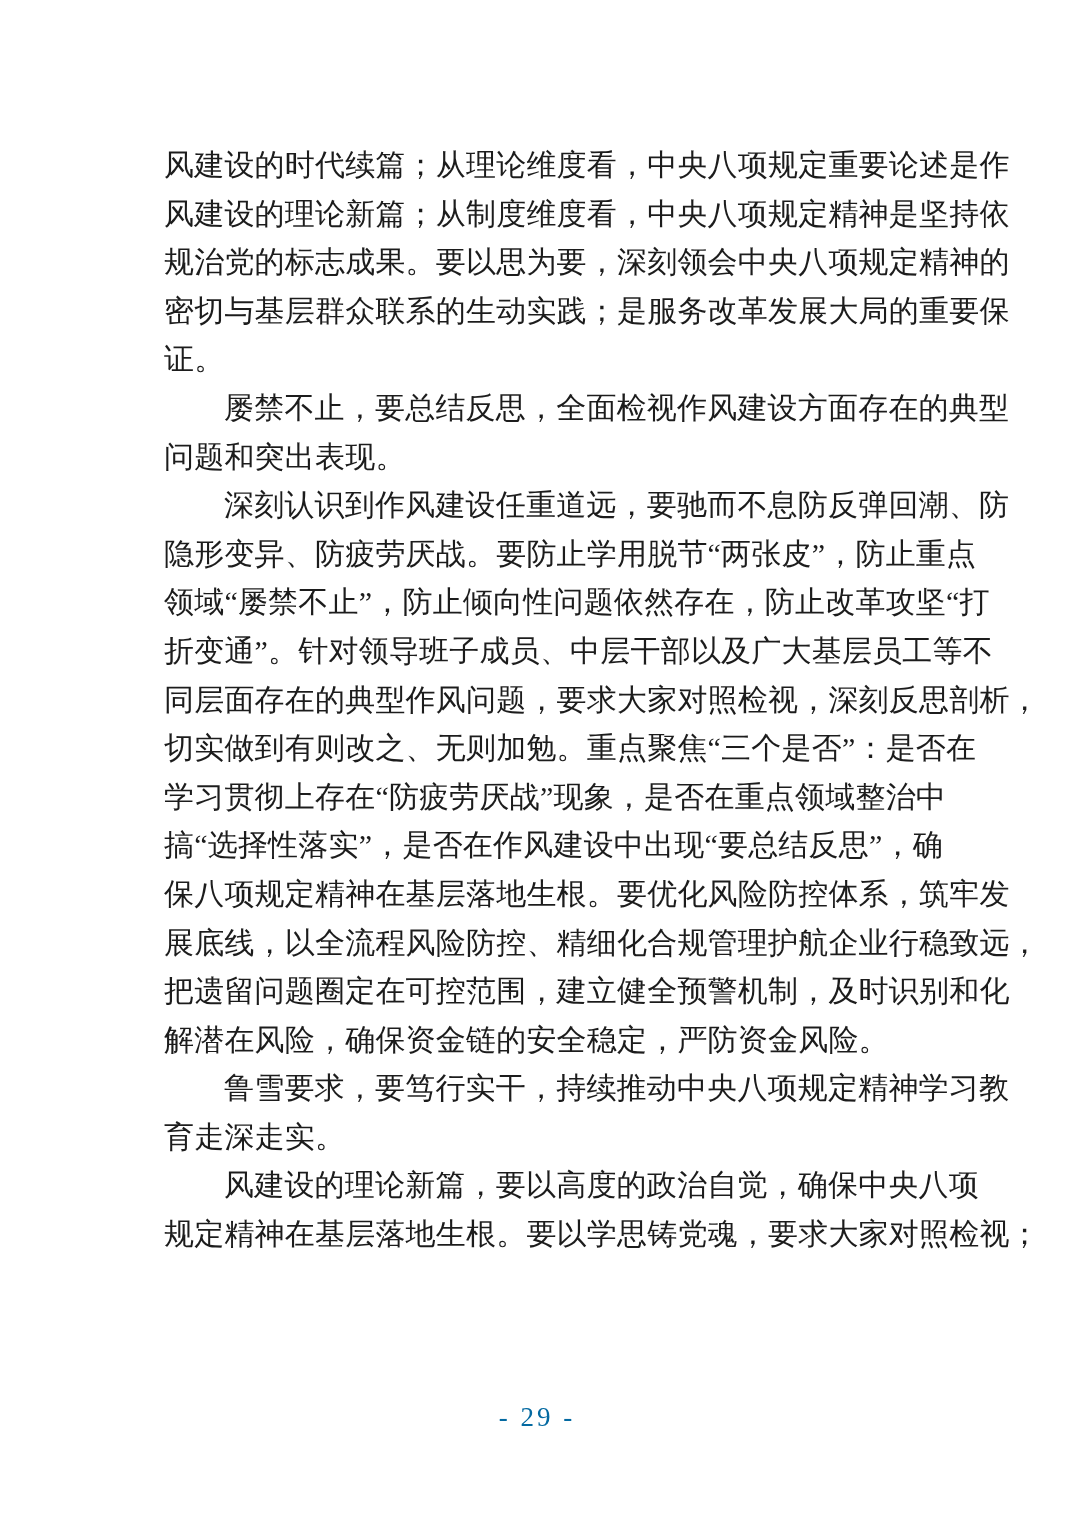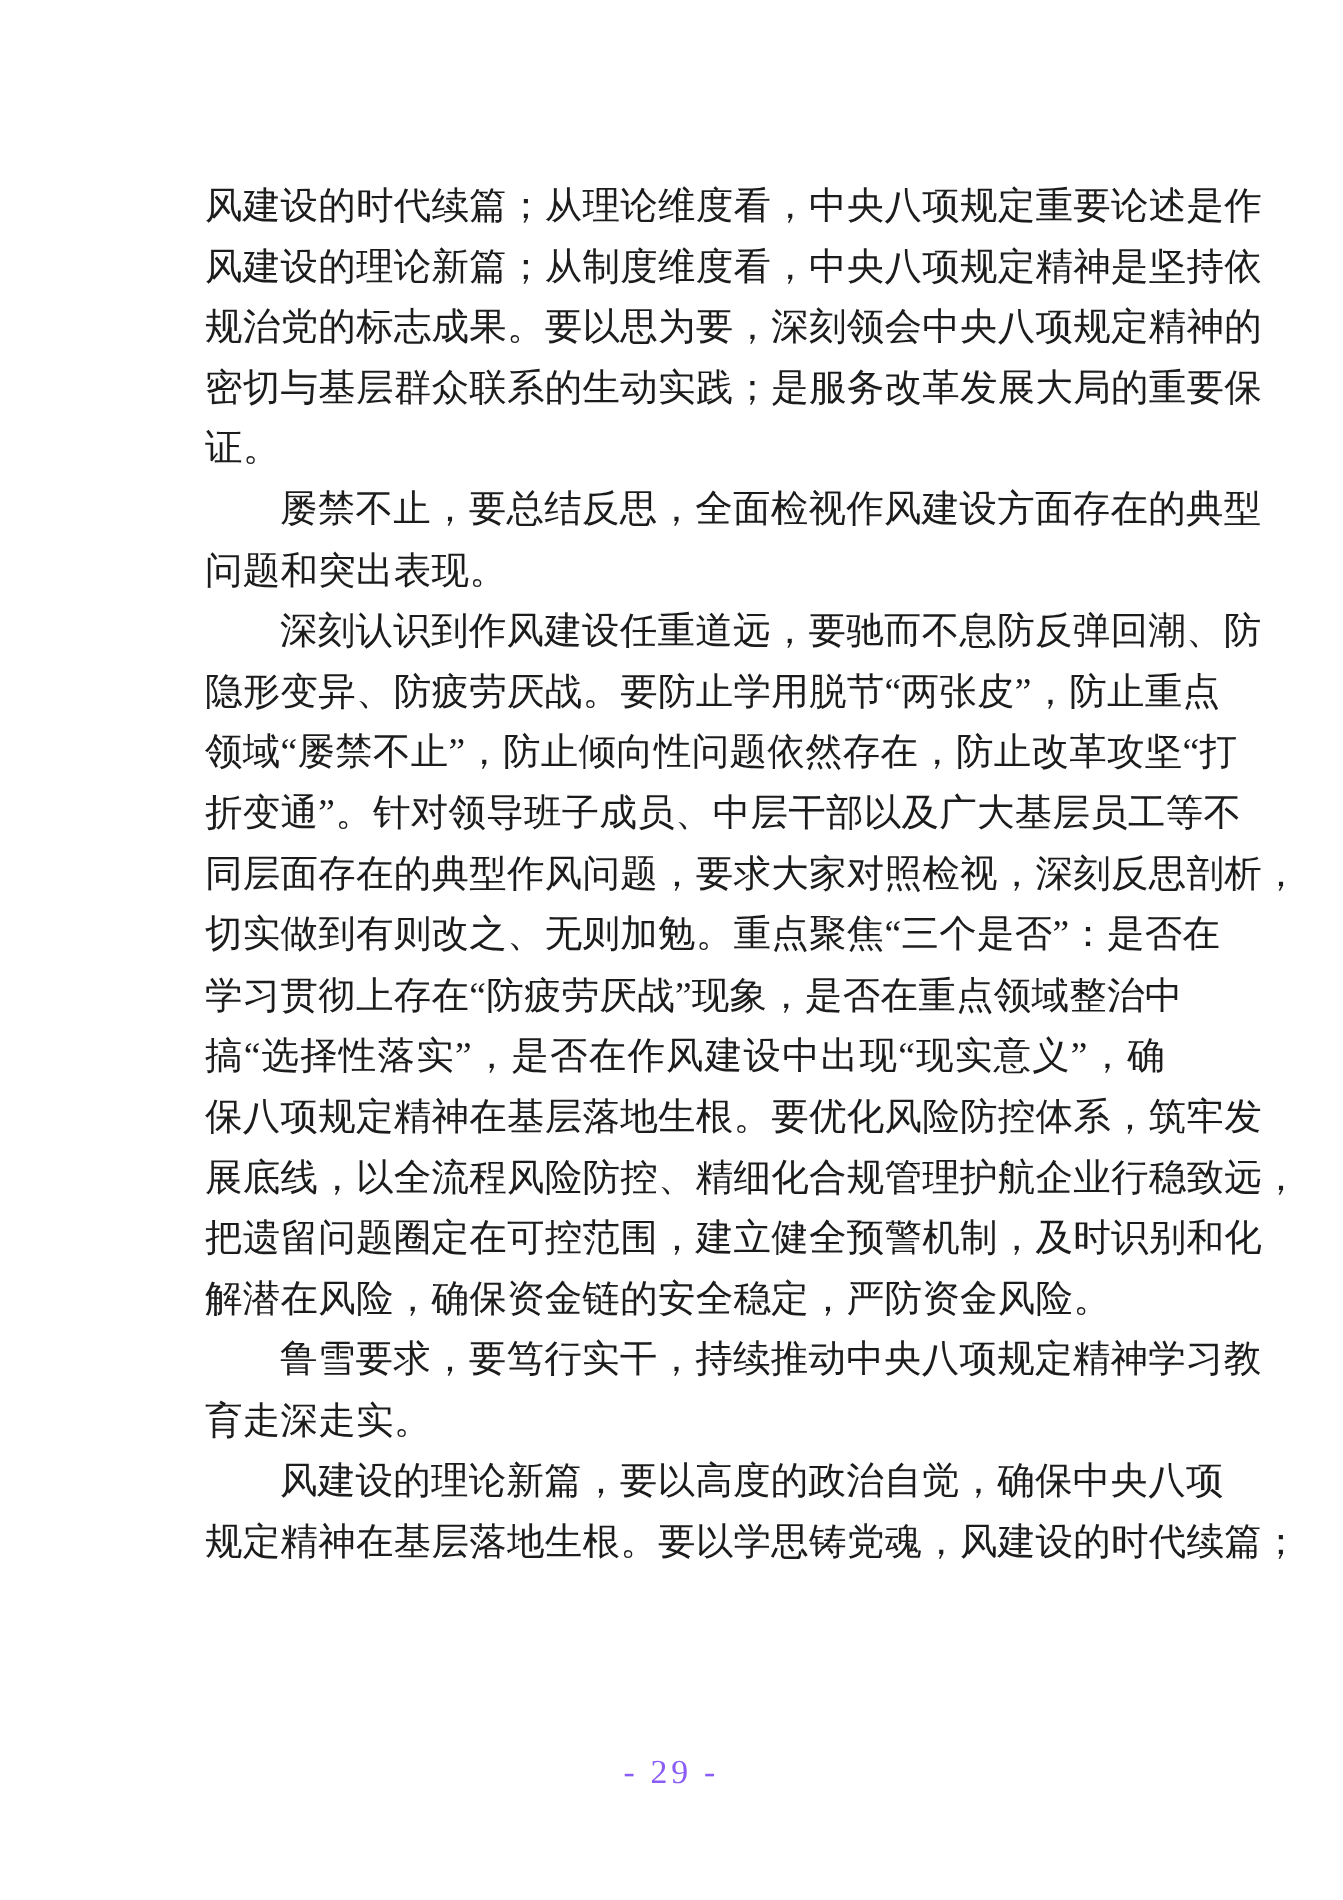--- a/index.html
+++ b/index.html
@@ -49,21 +49,21 @@
     text-indent: 60px;
   }
   .page-num {
     position: absolute;
     top: 1402px;
     left: 0;
     width: 100%;
     text-align: center;
     font-size: 27px;
     letter-spacing: 3px;
-    color: #8b5cf6;
+    color: #0369a1;
   }
 </style>
 </head>
 <body>
 
 <div class="page">
 
   <div class="text-block">
 
     <div class="para">
@@ -80,34 +80,34 @@
     </div>
 
     <div class="para">
       <div class="line just ind">深刻认识到作风建设任重道远，要驰而不息防反弹回潮、防</div>
       <div class="line just">隐形变异、防疲劳厌战。要防止学用脱节“两张皮”，防止重点</div>
       <div class="line just">领域“屡禁不止”，防止倾向性问题依然存在，防止改革攻坚“打</div>
       <div class="line just">折变通”。针对领导班子成员、中层干部以及广大基层员工等不</div>
       <div class="line just">同层面存在的典型作风问题，要求大家对照检视，深刻反思剖析，</div>
       <div class="line just">切实做到有则改之、无则加勉。重点聚焦“三个是否”：是否在</div>
       <div class="line just">学习贯彻上存在“防疲劳厌战”现象，是否在重点领域整治中</div>
-      <div class="line just">搞“选择性落实”，是否在作风建设中出现“现实意义”，确</div>
+      <div class="line just">搞“选择性落实”，是否在作风建设中出现“要总结反思”，确</div>
       <div class="line just">保八项规定精神在基层落地生根。要优化风险防控体系，筑牢发</div>
       <div class="line just">展底线，以全流程风险防控、精细化合规管理护航企业行稳致远，</div>
       <div class="line just">把遗留问题圈定在可控范围，建立健全预警机制，及时识别和化</div>
       <div class="line last">解潜在风险，确保资金链的安全稳定，严防资金风险。</div>
     </div>
 
     <div class="para">
       <div class="line just ind">鲁雪要求，要笃行实干，持续推动中央八项规定精神学习教</div>
       <div class="line last">育走深走实。</div>
     </div>
 
     <div class="para">
       <div class="line just ind">风建设的理论新篇，要以高度的政治自觉，确保中央八项</div>
-      <div class="line just">规定精神在基层落地生根。要以学思铸党魂，风建设的时代续篇；</div>
+      <div class="line just">规定精神在基层落地生根。要以学思铸党魂，要求大家对照检视；</div>
     </div>
 
   </div>
 
   <div class="page-num">- 29 -</div>
 
 </div>
 
 </body></html>

